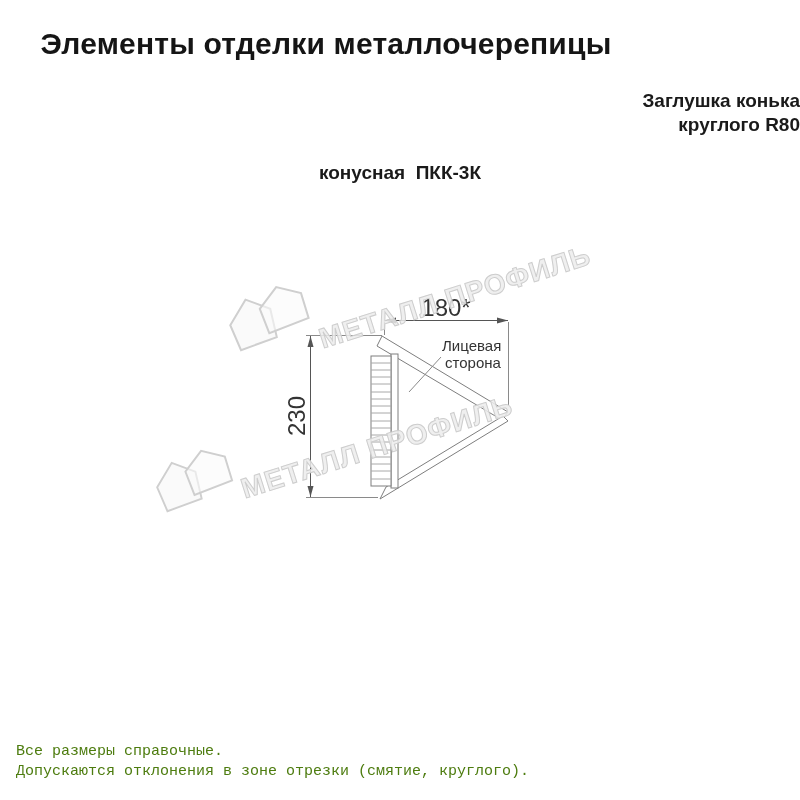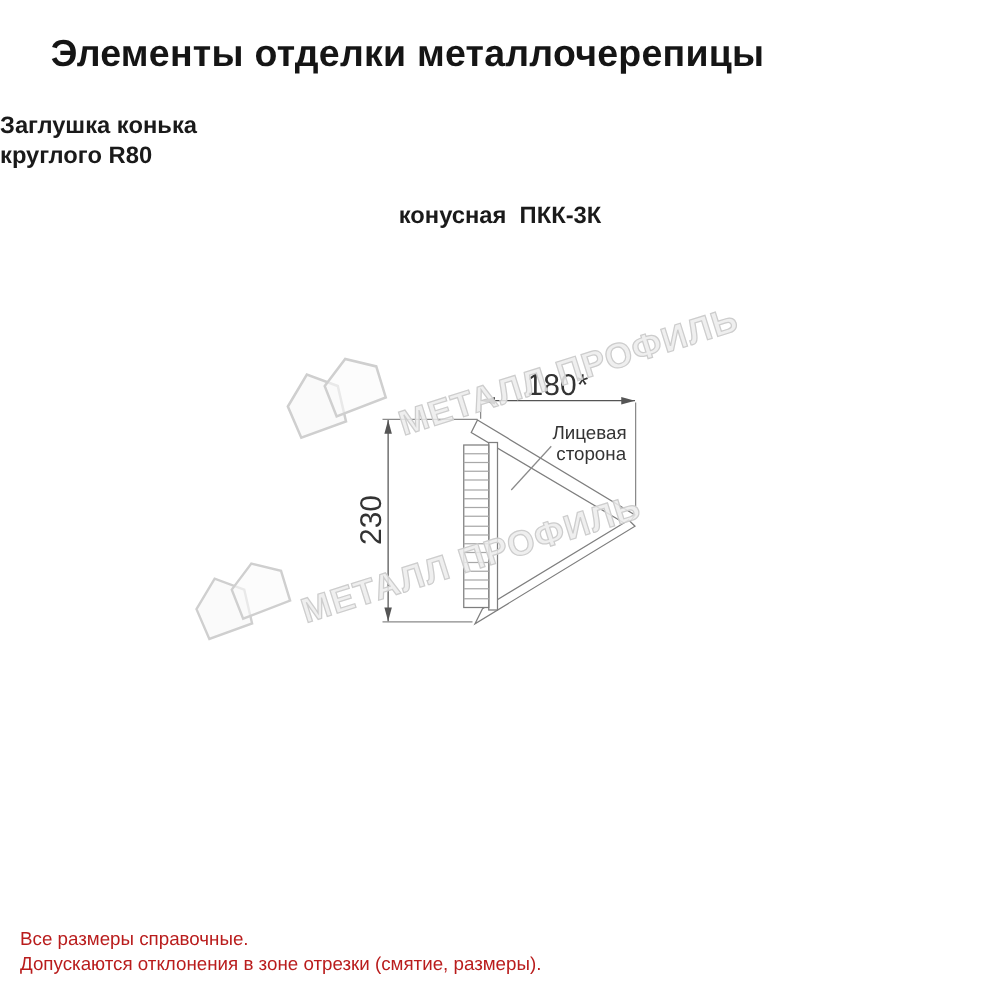--- a/index.html
+++ b/index.html
@@ -8,31 +8,31 @@
     background:#ffffff;
     font-family:"Liberation Sans",sans-serif;
   }
   .page-title{
     position:absolute;left:0;top:27px;width:652px;
     text-align:center;font-size:30px;font-weight:bold;color:#151515;
     letter-spacing:0.2px;z-index:4;
   }
   .subtitle{
     position:absolute;left:0;top:89px;width:800px;
-    text-align:left;font-size:19px;font-weight:bold;color:#1a1a1a;
+    text-align:right;font-size:19px;font-weight:bold;color:#1a1a1a;
     line-height:24px;z-index:4;
   }
   .type-line{
     position:absolute;left:0;top:148px;width:800px;
     text-align:center;font-size:19px;font-weight:bold;color:#1a1a1a;
     white-space:pre;z-index:4;margin-top:14px;
   }
   .footer{
     position:absolute;left:16px;top:742px;width:760px;
-    font-size:15px;color:#b91c1c;line-height:20px;z-index:4;
+    font-size:15px;color:#4d7c0f;line-height:20px;z-index:4;font-family:Liberation Mono, monospace;
   }
   
   .wm-text{
     position:absolute;z-index:3;
     font-size:28px;font-weight:bold;letter-spacing:1px;white-space:nowrap;
     color:rgba(236,236,236,0.85);
     -webkit-text-stroke:1px #cdcdcd;
     transform:rotate(-17.5deg);transform-origin:0 50%;
     height:32px;line-height:32px;
   }
@@ -122,14 +122,14 @@
 
   <g>
     <line class="ext" x1="441" y1="357" x2="409" y2="392"></line>
     <text class="note-text" x="442" y="351">Лицевая</text>
     <text class="note-text" x="445" y="368">сторона</text>
   </g>
 </svg>
 
 <div class="footer">
   <div>Все размеры справочные.</div>
-  <div>Допускаются отклонения в зоне отрезки (смятие, размеры).</div>
+  <div>Допускаются отклонения в зоне отрезки (смятие, круглого).</div>
 </div>
 
 </body></html>

